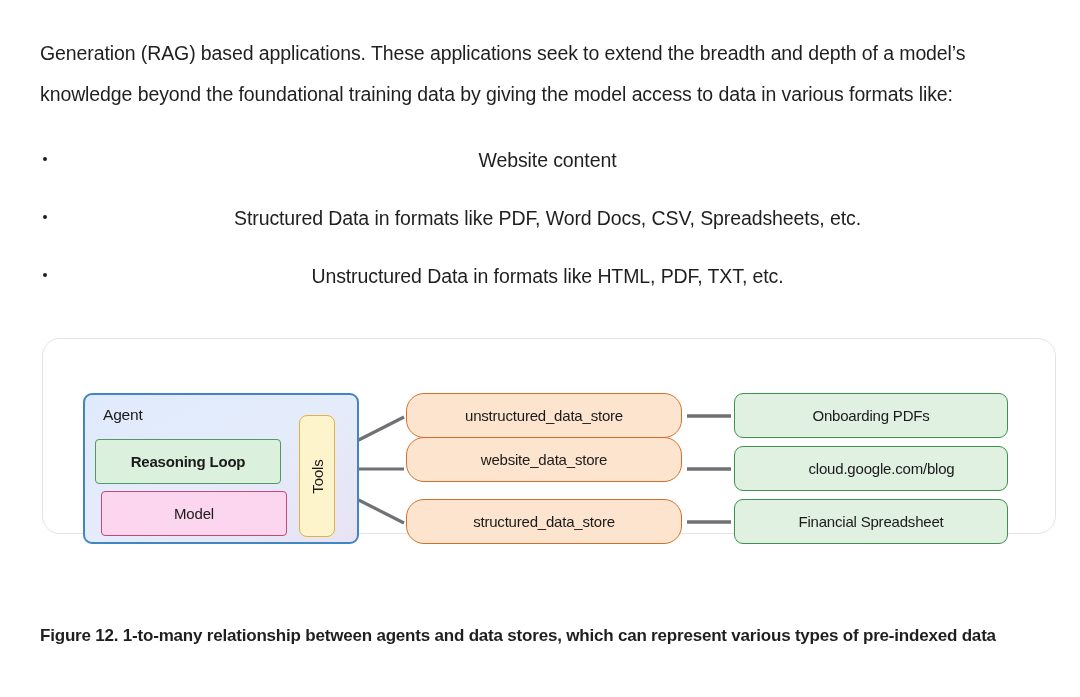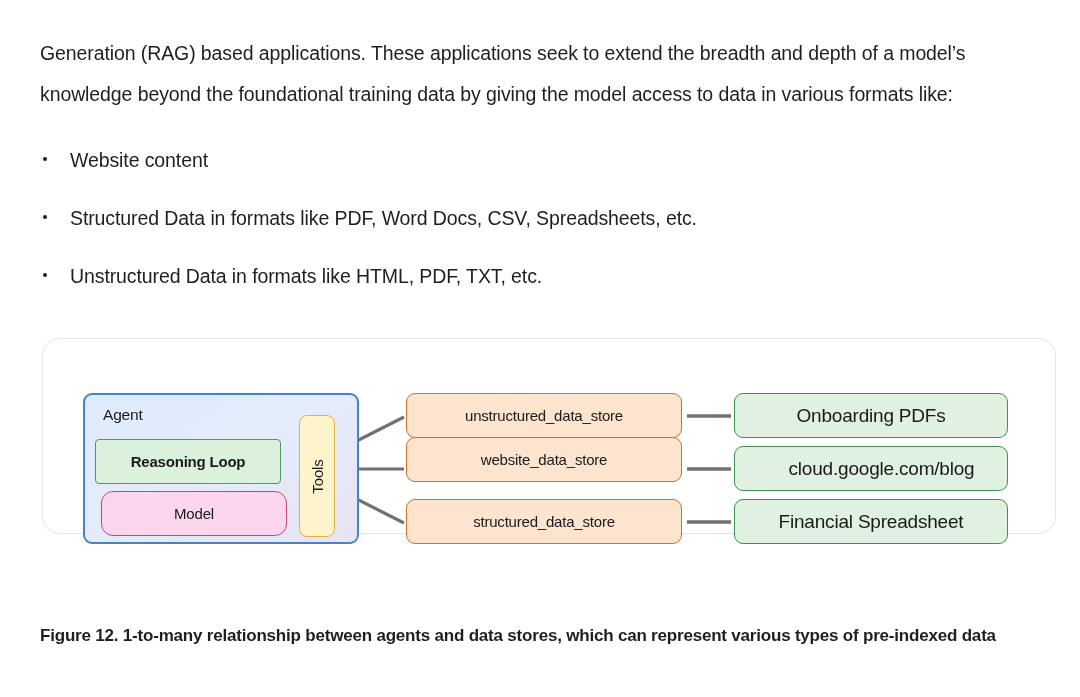--- a/index.html
+++ b/index.html
@@ -28,20 +28,21 @@
     line-height: 41px;
     color: #1f1f1f;
     letter-spacing: -0.1px;
     margin: 0;
     padding-top: 33px;
   }
   .bullets {
     margin: 0;
     padding: 0;
     list-style: none;
+    text-align: center;
   }
   .bullet {
     position: relative;
     padding-left: 30px;
     font-size: 19.5px;
     line-height: 26px;
     color: #1f1f1f;
     letter-spacing: -0.1px;
     margin-top: 32px;
   }
@@ -127,21 +128,21 @@
     border-radius: 4px;
     background: #dcf1dd;
     font-weight: bold;
   }
   #model-box {
     left: 58px;
     top: 152px;
     width: 186px;
     height: 45px;
     border: 1.6px solid #c3477f;
-    border-radius: 12px;
+    border-radius: 4px;
     background: #fcd5ef;
   }
 
   #tools-box {
     left: 256px;
     top: 76px;
     width: 36px;
     height: 122px;
     border: 1.8px solid #e2b342;
     border-radius: 8px;
@@ -152,36 +153,36 @@
     font-size: 15px;
     letter-spacing: -0.1px;
     color: #1a1a1a;
   }
 
   .store-box {
     left: 363px;
     width: 276px;
     height: 45px;
     border: 1.8px solid #d1702b;
-    border-radius: 9px;
+    border-radius: 18px;
     background: #fde4cf;
     font-size: 15px;
   }
   .store-box.s0 { top: 54px; }
   .store-box.s1 { top: 98px; }
   .store-box.s2 { top: 160px; text-align: center; }
 
   .source-box {
     left: 691px;
     width: 274px;
     height: 45px;
     border: 1.8px solid #3f9150;
     border-radius: 9px;
     background: #e0f0e1;
-    font-size: 19px;
+    font-size: 15px;
   }
   .source-box.t0 { top: 54px; }
   .source-box.t1 { top: 107px; padding-left: 21px; }
   .source-box.t2 { top: 160px; }
 
   
   #caption {
     position: absolute;
     left: 40px;
     top: 622px;

